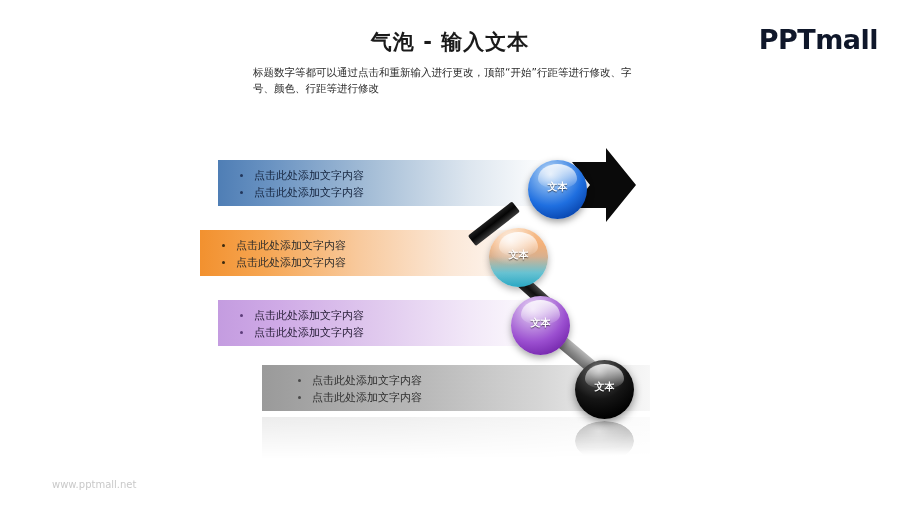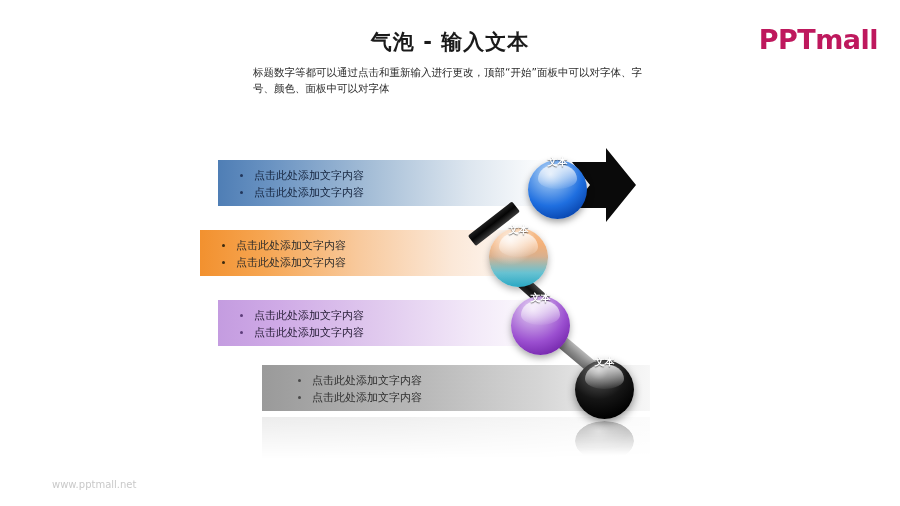--- a/index.html
+++ b/index.html
@@ -39,21 +39,21 @@
     text-align: left;
   }
 
   
   #brand-logo {
     position: absolute;
     right: 22px;
     top: 24px;
     font-size: 27px;
     font-weight: bold;
-    color: #be185d;
+    color: #0f172a;
     letter-spacing: -0.5px;
     font-family: "DejaVu Sans", "Liberation Sans", sans-serif;
     user-select: none;
   }
   #footer-url {
     position: absolute;
     left: 52px;
     bottom: 16px;
     font-size: 10px;
     color: #c9c9c9;
@@ -149,20 +149,21 @@
     width: 62px; height: 13px;
     background: linear-gradient(to bottom, #b8b8b8, #8a8a8a 55%, #6c6c6c);
     transform: rotate(40deg);
   }
 
   
   .sphere {
     position: absolute;
     border-radius: 50%;
     display: flex;
+    align-items: center;
     justify-content: center;
   }
   .sphere .sphere-label {
     position: relative;
     z-index: 3;
     font-size: 10px;
     font-weight: bold;
     color: #ffffff;
     text-shadow: 0 1px 1px rgba(0,0,0,0.55);
     margin-top: -5px;
@@ -219,21 +220,21 @@
     left: 570px;
     top: 146px;
     width: 68px;
     height: 80px;
   }
 </style>
 </head>
 <body>
 
 <div id="slide-title">气泡 - 输入文本</div>
-<div id="slide-subtitle">标题数字等都可以通过点击和重新输入进行更改，顶部“开始”面板中可以对字体、字号、颜色、面板中可以对字体</div>
+<div id="slide-subtitle">标题数字等都可以通过点击和重新输入进行更改，顶部“开始”行距等进行修改、字号、颜色、行距等进行修改</div>
 
 <div id="brand-logo">PPTmall</div>
 <div id="footer-url">www.pptmall.net</div>
 
 <div id="bar-gray-reflection"></div>
 
 <div class="bar" id="bar-blue">
   <div class="bar-text">
     <div class="bullet-line"><span class="dot"></span><span>点击此处添加文字内容</span></div>
     <div class="bullet-line"><span class="dot"></span><span>点击此处添加文字内容</span></div>

